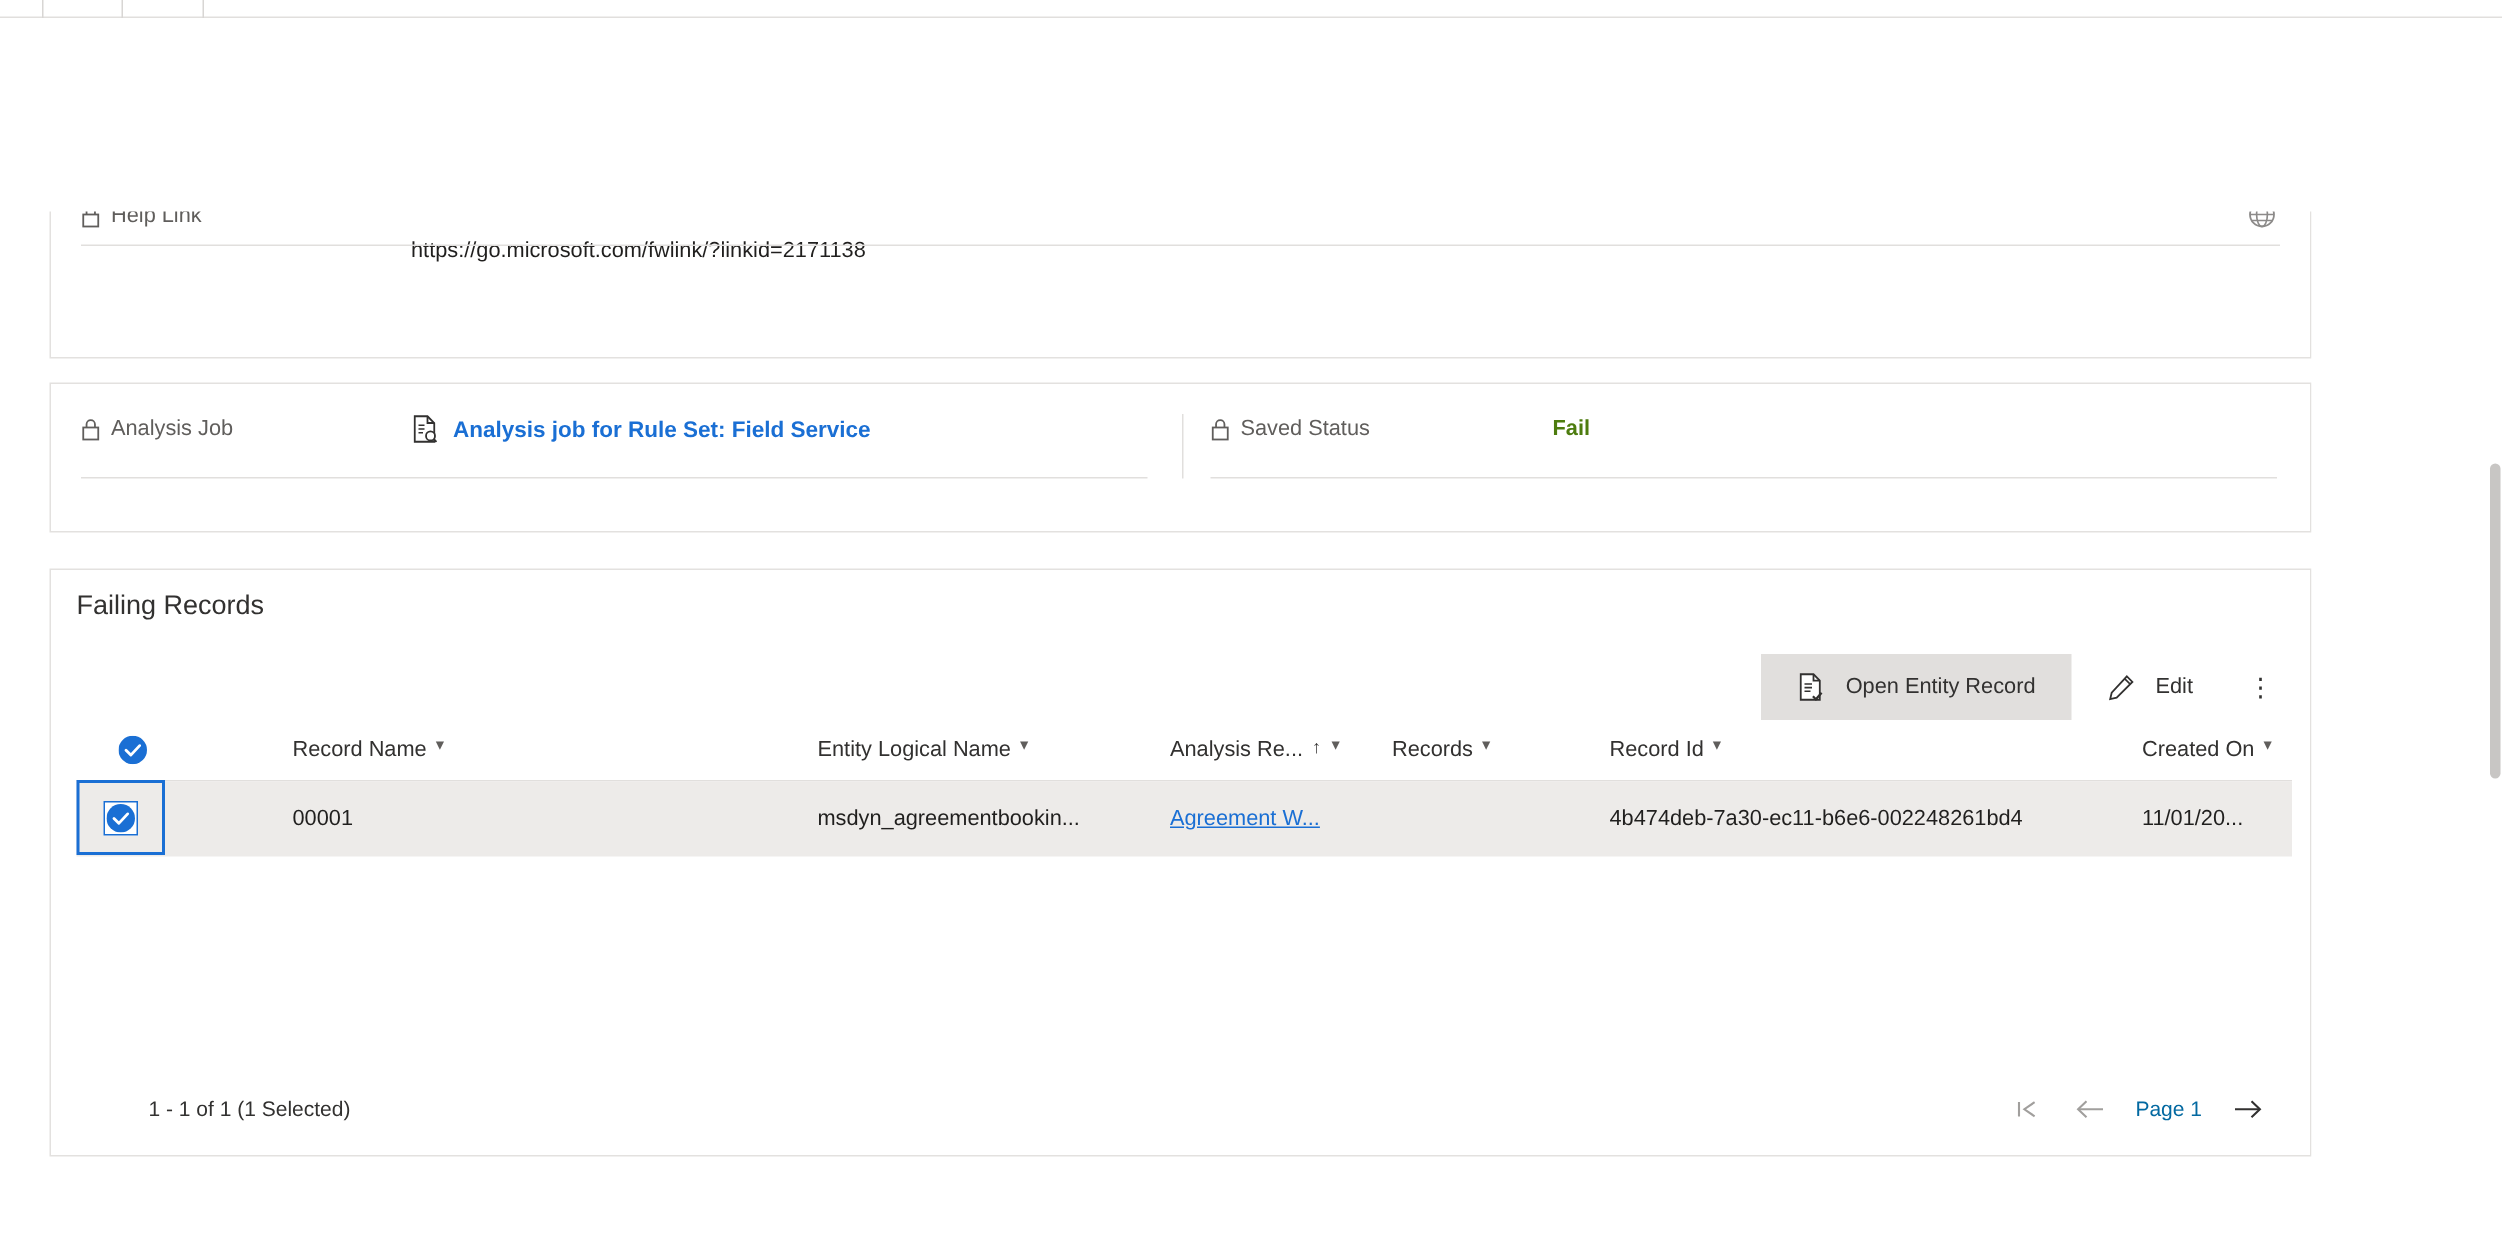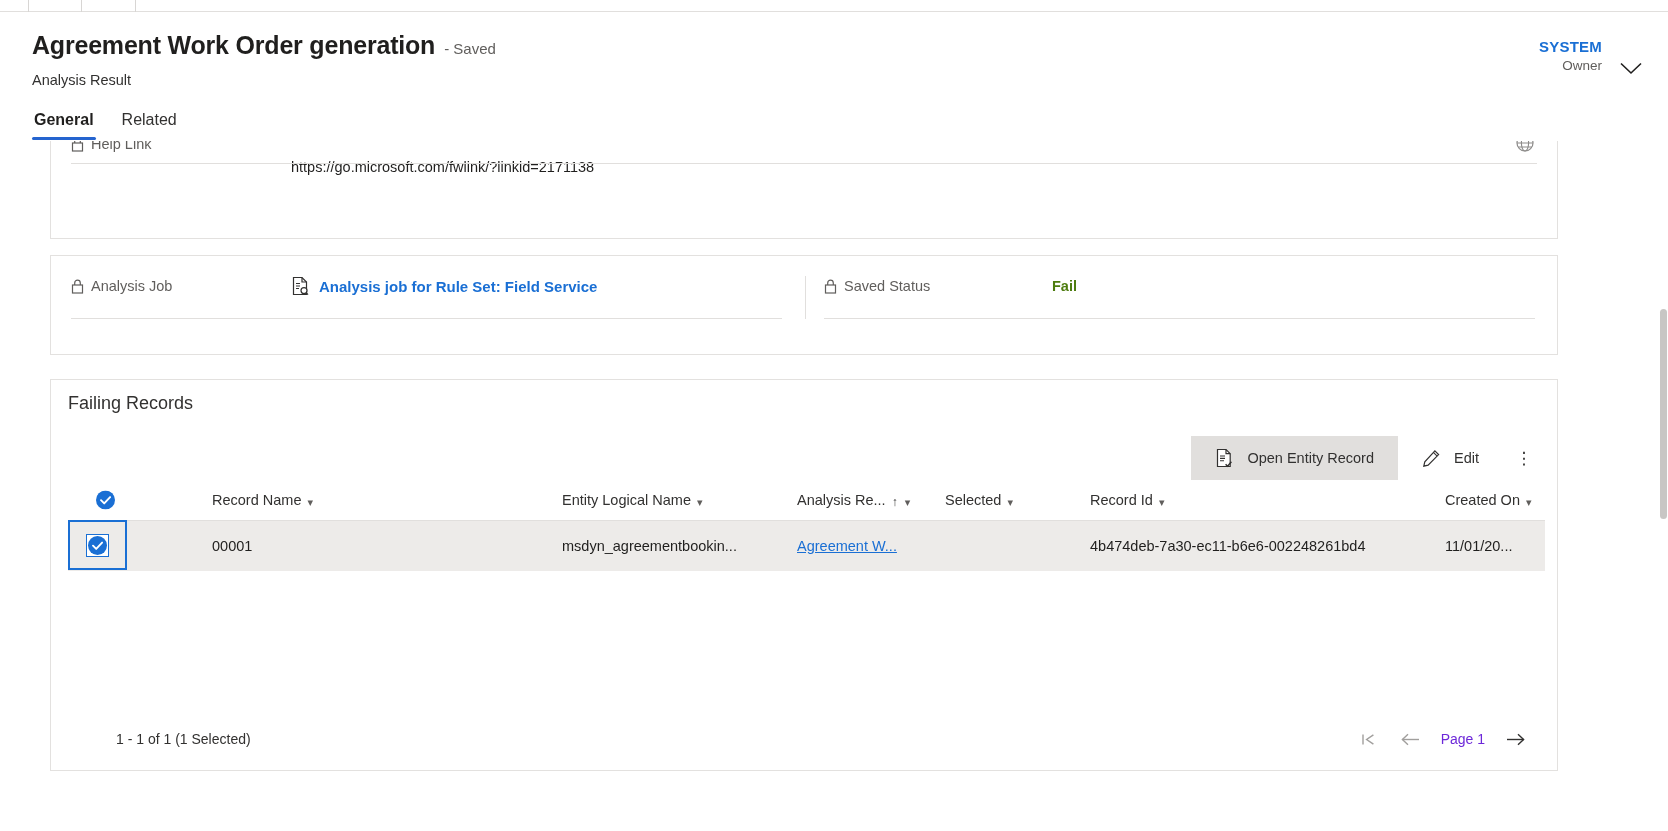--- a/index.html
+++ b/index.html
@@ -66,21 +66,21 @@
     padding: 0 2px 11px 2px; cursor: pointer;
   }
   .tab.active { font-weight: 700; color: #201f1e; }
   .tab.active::after {
     content: ""; position: absolute; left: 0; right: 0; bottom: 0;
     height: 3px; background: #2564cf; border-radius: 2px;
   }
 
   
   .body-area {
-    position: absolute; top: 141px; left: 18px; width: 1540px; height: 690px;
+    position: absolute; top: 141px; left: 1px; width: 1540px; height: 690px;
     background: #ffffff; overflow: hidden;
   }
 
   
   .card {
     position: absolute; left: 32px; width: 1508px;
     background: #ffffff;
     border: 1px solid #e3e1df;
   }
 
@@ -153,21 +153,21 @@
     font-size: 17px; color: #323130; letter-spacing: 0; line-height: 1;
   }
 
   
   .grid-head {
     position: absolute; left: 17px; right: 12px; top: 100px; height: 41px;
     border-bottom: 1px solid #e1dfdd;
     display: flex; align-items: center;
   }
   .hcell {
-    position: absolute; display: flex; align-items: flex-end; gap: 6px;
+    position: absolute; display: flex; align-items: flex-start; gap: 6px;
     font-size: 14.5px; color: #323130; white-space: nowrap; cursor: pointer;
   }
   .sel-all {
     position: absolute; left: 28px; top: 50%; transform: translateY(-50%);
     width: 19px; height: 19px; cursor: pointer;
   }
   .chev { font-size: 11px; color: #605e5c; line-height: 1; }
   .sortarrow { font-size: 12px; color: #323130; line-height: 1; margin-right: 1px; }
 
   
@@ -201,21 +201,21 @@
   }
   .pager {
     position: absolute; right: 18px; top: 6px;
     display: flex; align-items: center; gap: 18px;
   }
   .pg-btn {
     display: flex; align-items: center; justify-content: center;
     width: 24px; height: 26px; color: #a19f9d; cursor: pointer; font-size: 16px;
   }
   .pg-btn.enabled { color: #323130; }
-  .pg-label { font-size: 14px; color: #6d28d9; }
+  .pg-label { font-size: 14px; color: #0369a1; }
 
   
   .scrollbar {
     position: absolute; right: 0; top: 141px; width: 9px; height: 690px;
     background: transparent;
   }
   .scroll-thumb {
     position: absolute; right: 1px; top: 168px; width: 7px; height: 210px;
     background: #c8c6c4; border-radius: 4px; cursor: pointer;
   }
@@ -226,42 +226,20 @@
 <body>
 
 <div id="app">
 
   <div class="chrome-strip">
     <div class="chrome-sep" style="left:28px;"></div>
     <div class="chrome-sep" style="left:81px;"></div>
     <div class="chrome-sep" style="left:135px;"></div>
   </div>
 
-  <div class="header">
-    <div class="hdr-title-row">
-      <span class="hdr-title">Agreement Work Order generation</span>
-      <span class="hdr-saved">- Saved</span>
-    </div>
-    <div class="hdr-sub">Analysis Result</div>
-
-    <div class="hdr-owner">
-      <div class="owner-name">SYSTEM</div>
-      <div class="owner-role">Owner</div>
-    </div>
-    <div class="hdr-chevron">
-      <svg width="22" height="13" viewBox="0 0 22 13" fill="none">
-        <path d="M1 1.5 L11 11 L21 1.5" stroke="#201f1e" stroke-width="1.6" fill="none"></path>
-      </svg>
-    </div>
-
-    <div class="tabs">
-      <div class="tab active">General</div>
-      <div class="tab">Related</div>
-    </div>
-  </div>
 
   <div class="body-area">
 
     <div class="card card-help">
       <div class="field-row">
         <div class="fld-label">
           <span>
             <svg width="13" height="15" viewBox="0 0 13 15" fill="none">
               <rect x="1.5" y="6" width="10" height="8" stroke="#605e5c" stroke-width="1.2" fill="none"></rect>
               <path d="M3.7 6 V3.9 a2.8 2.8 0 0 1 5.6 0 V6" stroke="#605e5c" stroke-width="1.2" fill="none"></path>
@@ -380,21 +358,21 @@
           <span class="chev">▾</span>
         </div>
 
         <div class="hcell" style="left:729px;">
           <span>Analysis Re...</span>
           <span class="sortarrow">↑</span>
           <span class="chev">▾</span>
         </div>
 
         <div class="hcell" style="left:877px;">
-          <span>Selected</span>
+          <span>Records</span>
           <span class="chev">▾</span>
         </div>
 
         <div class="hcell" style="left:1022px;">
           <span>Record Id</span>
           <span class="chev">▾</span>
         </div>
 
         <div class="hcell" style="left:1377px;">
           <span>Created On</span>

